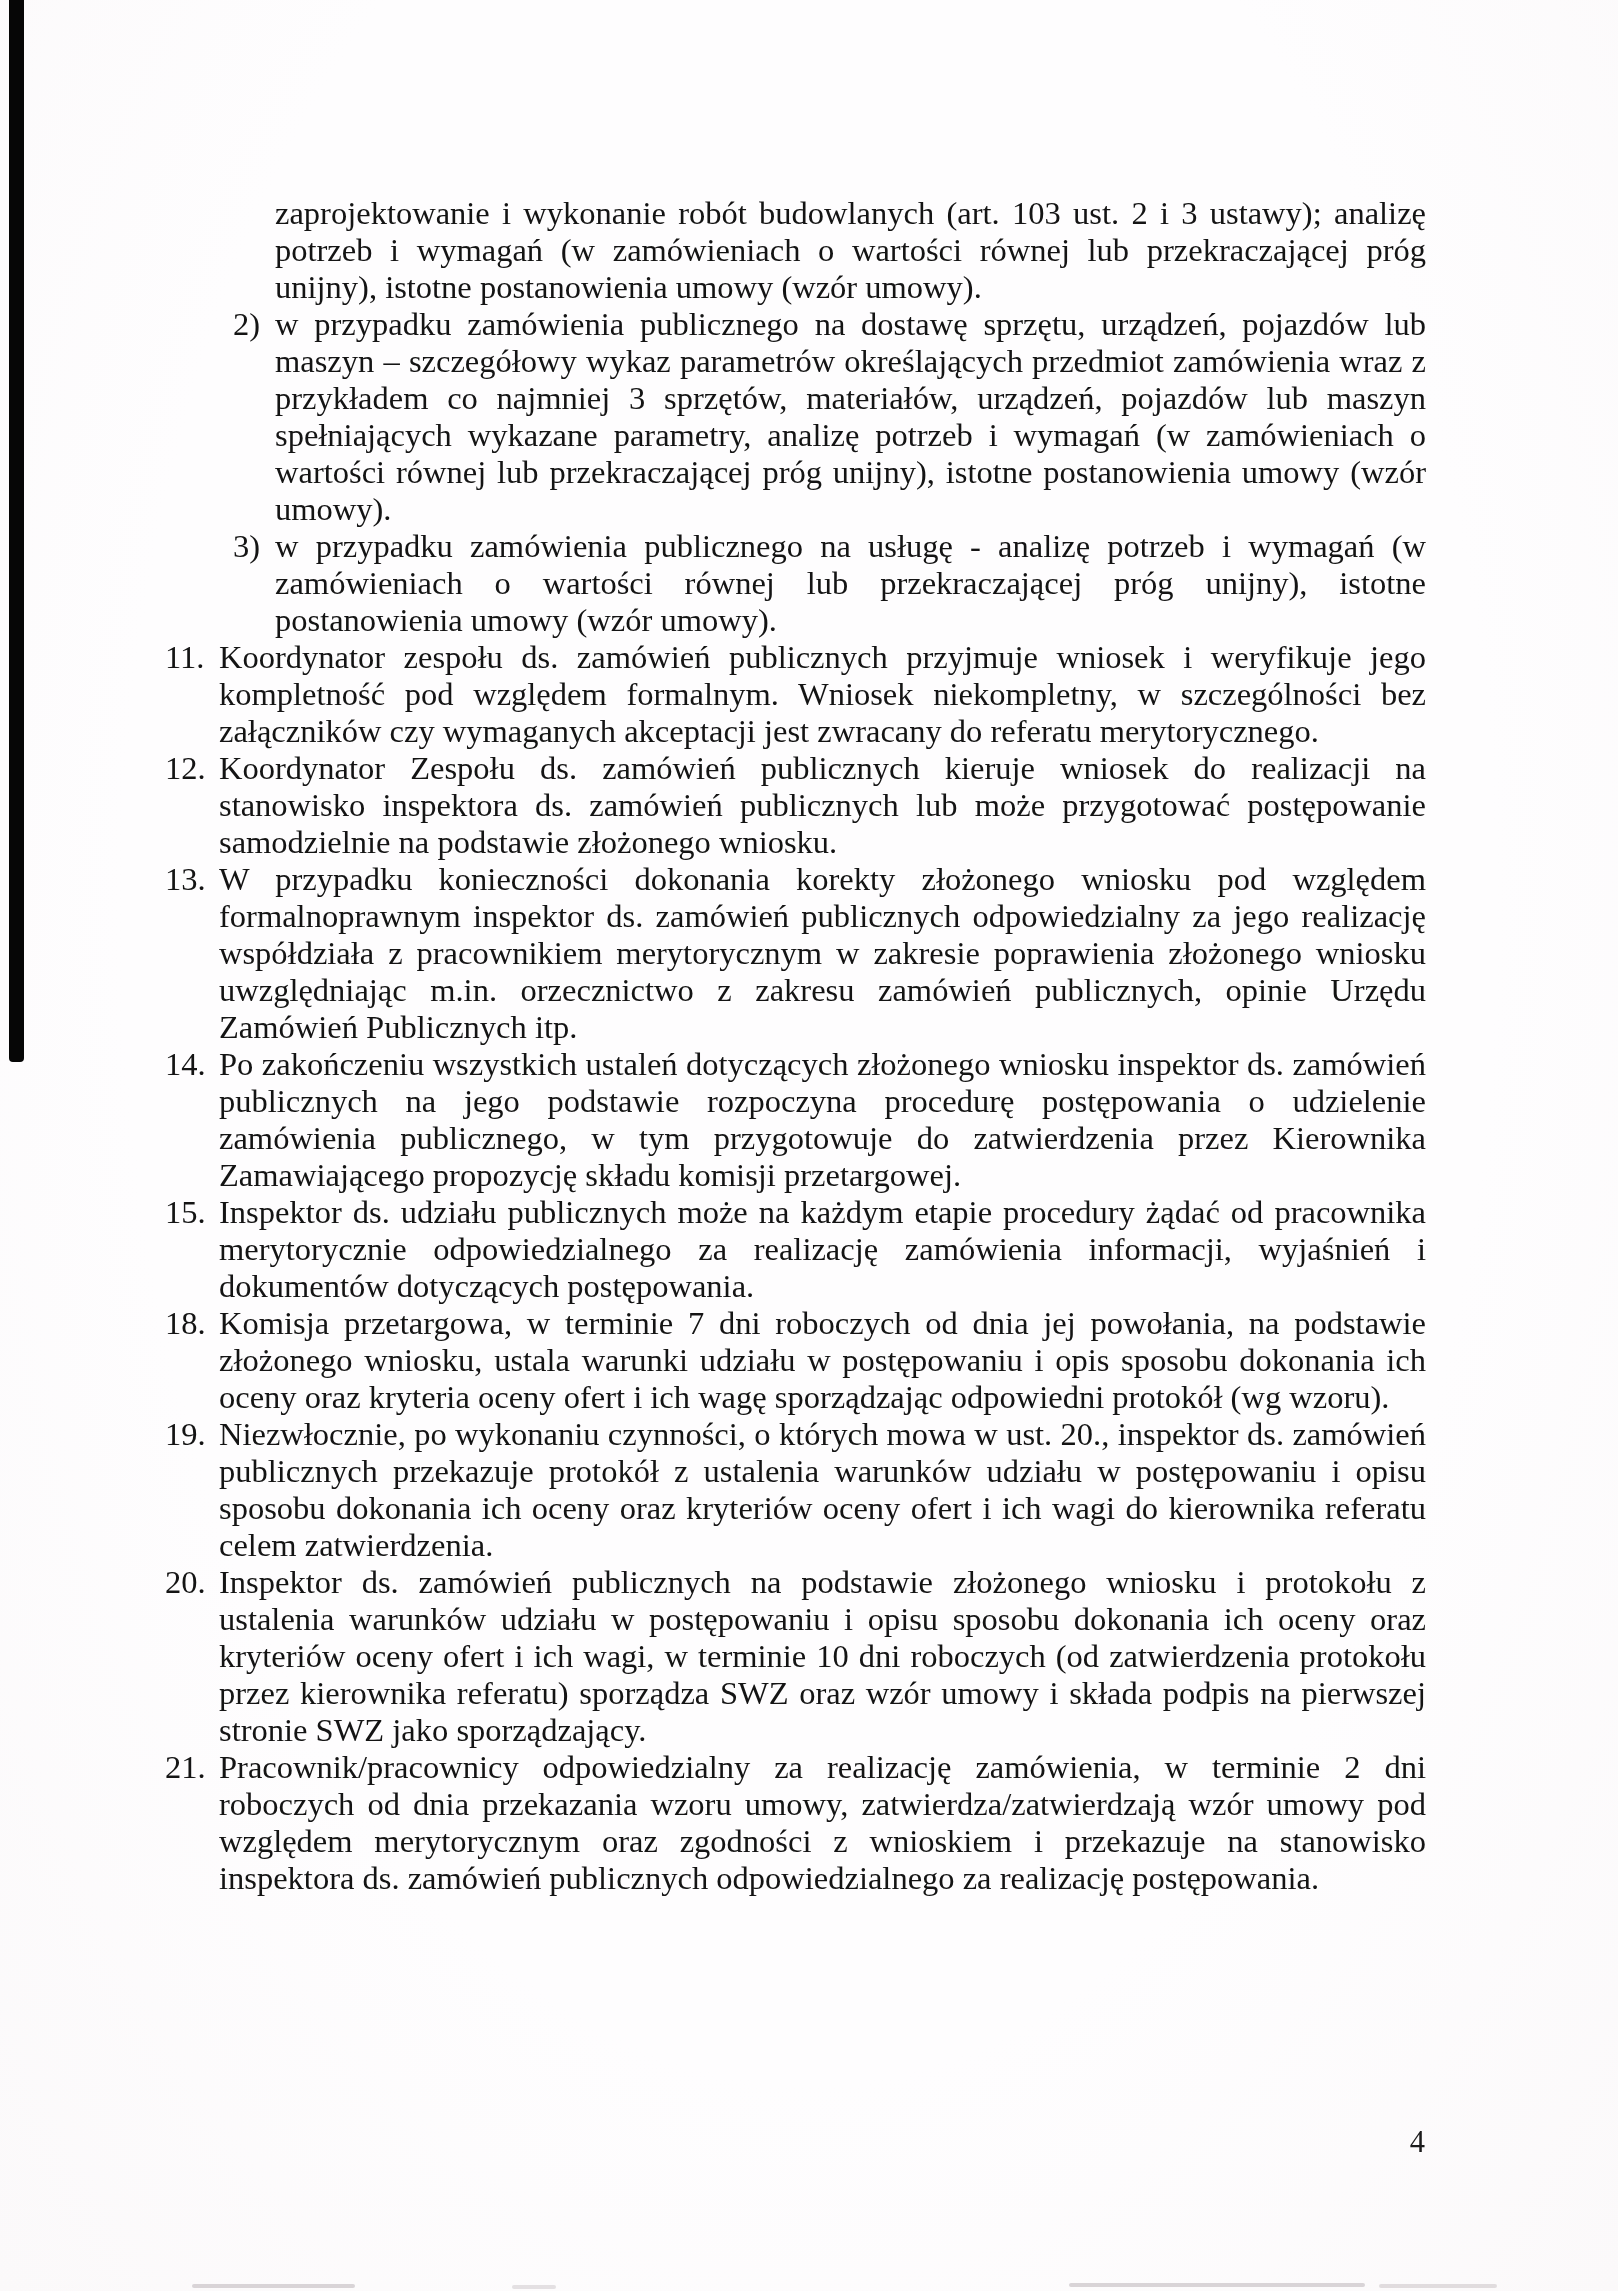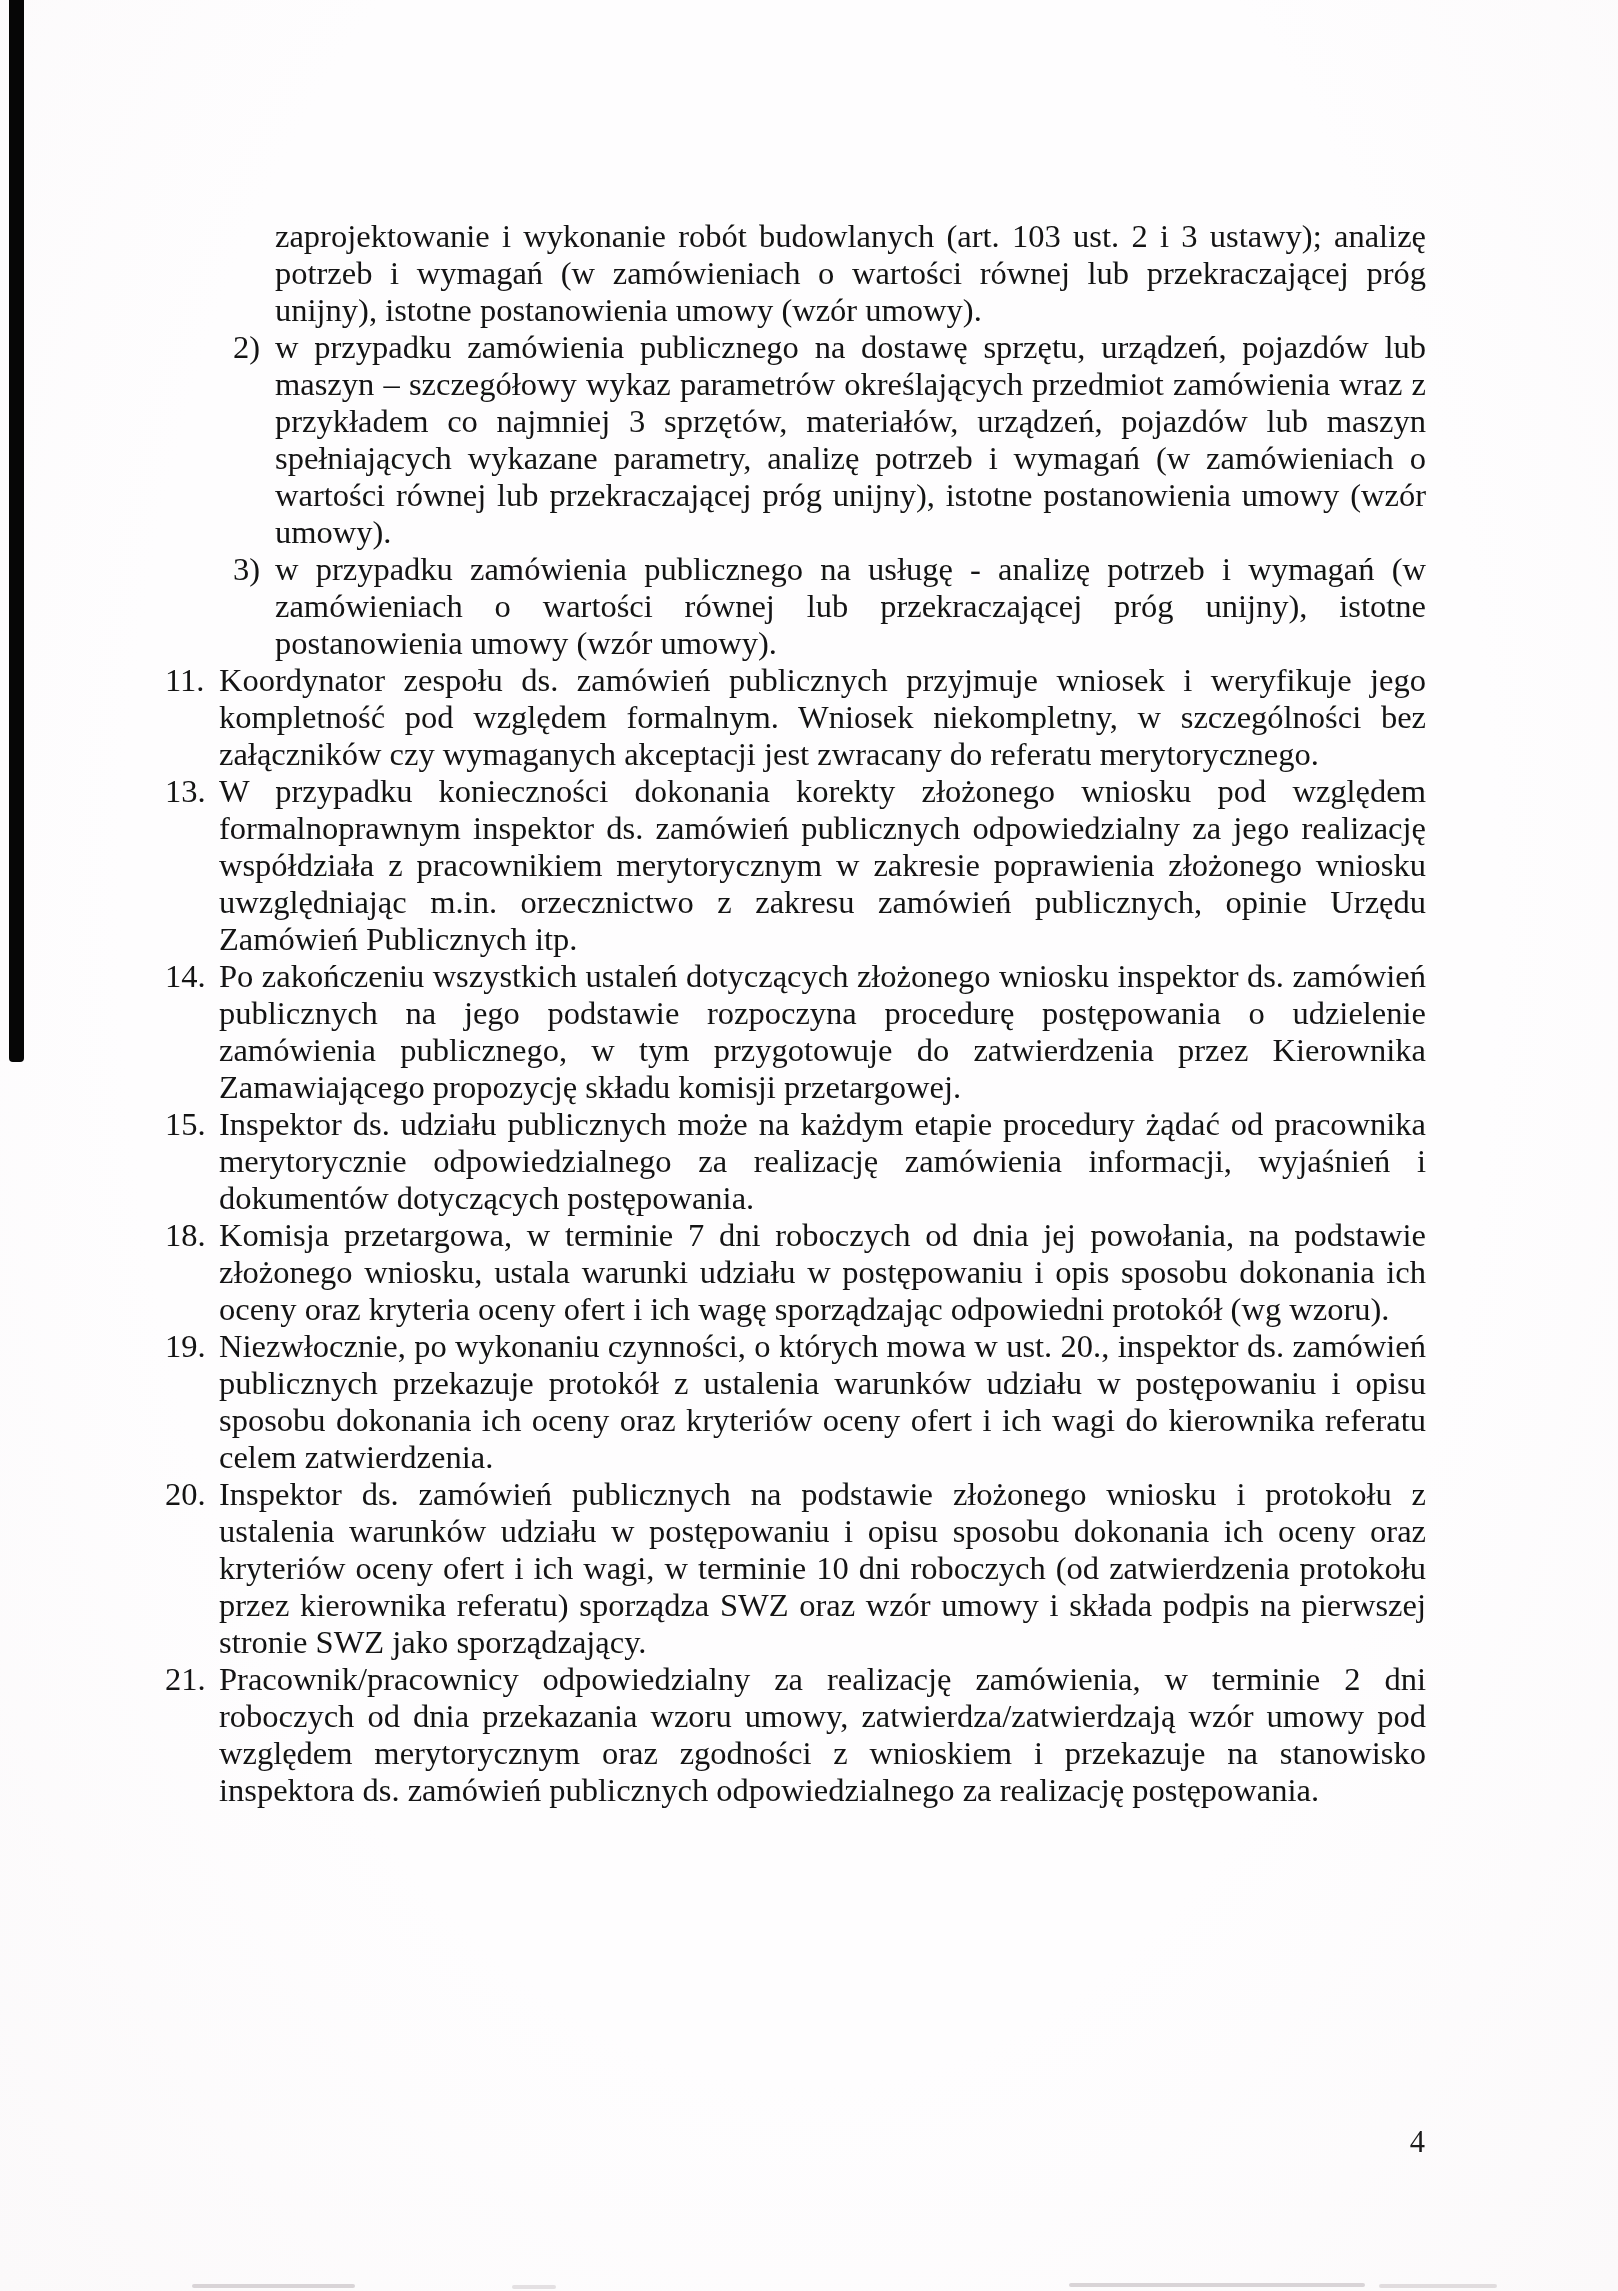--- a/index.html
+++ b/index.html
@@ -25,21 +25,20 @@
   .bottom-marks i{position:absolute;display:block;height:3.9px;background:#d9d4d7;border-radius:2px;}
   .bm1{left:192px;width:163px;top:3.9px;}
   .bm2{left:512px;width:44px;top:4.9px;opacity:.7;}
   .bm3{left:1069px;width:296px;top:3px;}
   .bm4{left:1379px;width:118px;top:3.9px;opacity:.8;}
   
   .doc{
     position:absolute;left:165px;top:195px;width:1261px;
     font-size:32.5px;line-height:37px;
     text-align:justify;
-    margin-top:23px;
   }
   .doc p{margin:0;position:relative;}
   .main{padding-left:54px;font-family:Liberation Serif, serif;}
   .main .num{position:absolute;left:0;top:0;}
   .sub{padding-left:110px;}
   .sub .marker{position:absolute;left:68px;top:0;}
   .pagenum{
     position:absolute;right:193px;top:2124px;
     font-size:30.5px;line-height:37px;color:#1b1b1b;
   }
@@ -54,20 +53,21 @@
 <div class="doc">
 
   <p class="sub"><span>zaprojektowanie i wykonanie robót budowlanych (art. 103 ust. 2 i 3 ustawy); analizę potrzeb i wymagań (w zamówieniach o wartości równej lub przekraczającej próg unijny), istotne postanowienia umowy (wzór umowy).</span></p>
 
   <p class="sub"><span class="marker">2)</span><span>w przypadku zamówienia publicznego na dostawę sprzętu, urządzeń, pojazdów lub maszyn – szczegółowy wykaz parametrów określających przedmiot zamówienia wraz z przykładem co najmniej 3 sprzętów, materiałów, urządzeń, pojazdów lub maszyn spełniających wykazane parametry, analizę potrzeb i wymagań (w zamówieniach o wartości równej lub przekraczającej próg unijny), istotne postanowienia umowy (wzór umowy).</span></p>
 
   <p class="sub"><span class="marker">3)</span><span>w przypadku zamówienia publicznego na usługę - analizę potrzeb i wymagań (w zamówieniach o wartości równej lub przekraczającej próg unijny), istotne postanowienia umowy (wzór umowy).</span></p>
 
   <p class="main"><span class="num">11.</span><span>Koordynator zespołu ds. zamówień publicznych przyjmuje wniosek i weryfikuje jego kompletność pod względem formalnym. Wniosek niekompletny, w szczególności bez załączników czy wymaganych akceptacji jest zwracany do referatu merytorycznego.</span></p>
 
+  <p class="main"><span class="num">12.</span><span>Koordynator Zespołu ds. zamówień publicznych kieruje wniosek do realizacji na stanowisko inspektora ds. zamówień publicznych lub może przygotować postępowanie samodzielnie na podstawie złożonego wniosku.</span></p>
 
   <p class="main"><span class="num">13.</span><span>W przypadku konieczności dokonania korekty złożonego wniosku pod względem formalnoprawnym inspektor ds. zamówień publicznych odpowiedzialny za jego realizację współdziała z pracownikiem merytorycznym w zakresie poprawienia złożonego wniosku uwzględniając m.in. orzecznictwo z zakresu zamówień publicznych, opinie Urzędu Zamówień Publicznych itp.</span></p>
 
   <p class="main"><span class="num">14.</span><span>Po zakończeniu wszystkich ustaleń dotyczących złożonego wniosku inspektor ds. zamówień publicznych na jego podstawie rozpoczyna procedurę postępowania o udzielenie zamówienia publicznego, w tym przygotowuje do zatwierdzenia przez Kierownika Zamawiającego propozycję składu komisji przetargowej.</span></p>
 
   <p class="main"><span class="num">15.</span><span>Inspektor ds. udziału publicznych może na każdym etapie procedury żądać od pracownika merytorycznie odpowiedzialnego za realizację zamówienia informacji, wyjaśnień i dokumentów dotyczących postępowania.</span></p>
 
 
 
   <p class="main"><span class="num">18.</span><span>Komisja przetargowa, w terminie 7 dni roboczych od dnia jej powołania, na podstawie złożonego wniosku, ustala warunki udziału w postępowaniu i opis sposobu dokonania ich oceny oraz kryteria oceny ofert i ich wagę sporządzając odpowiedni protokół (wg wzoru).</span></p>

